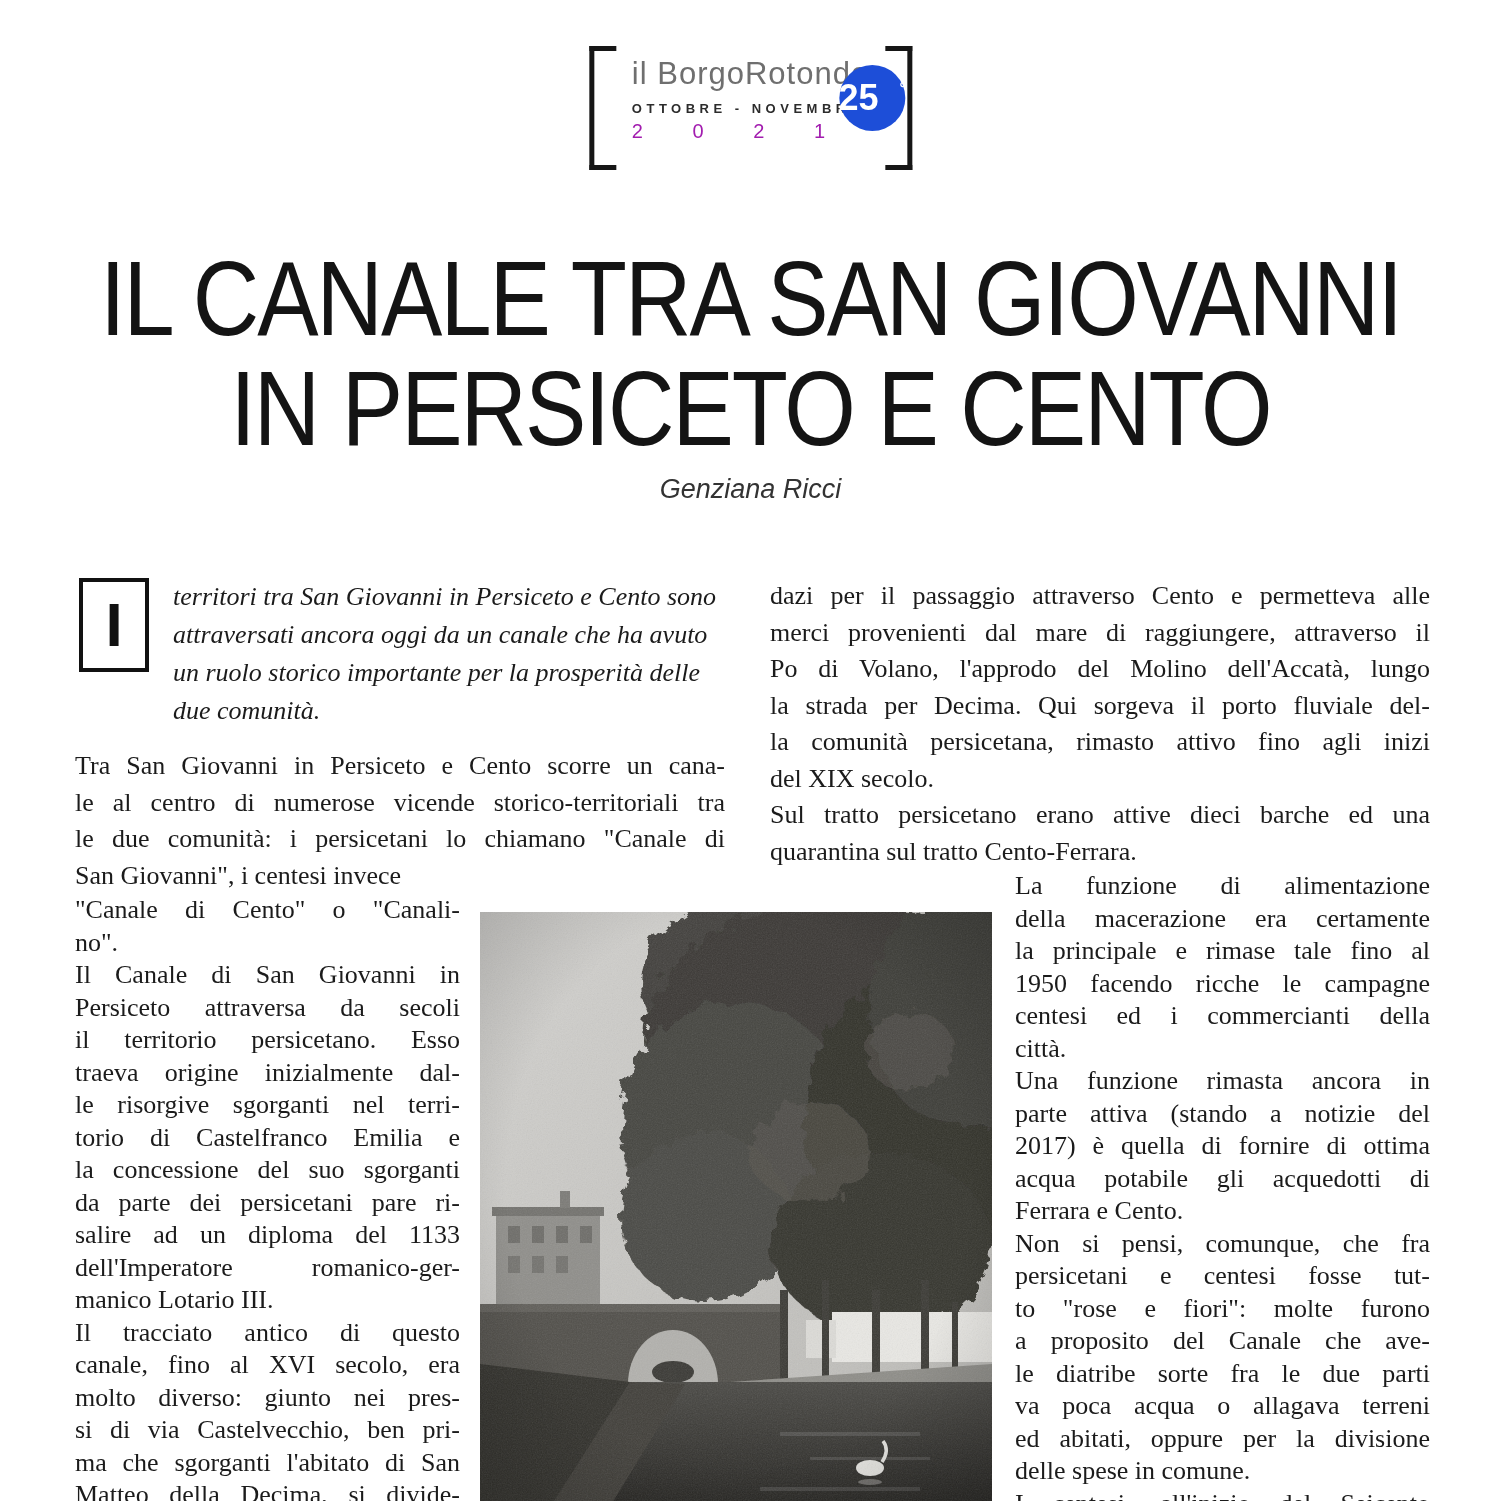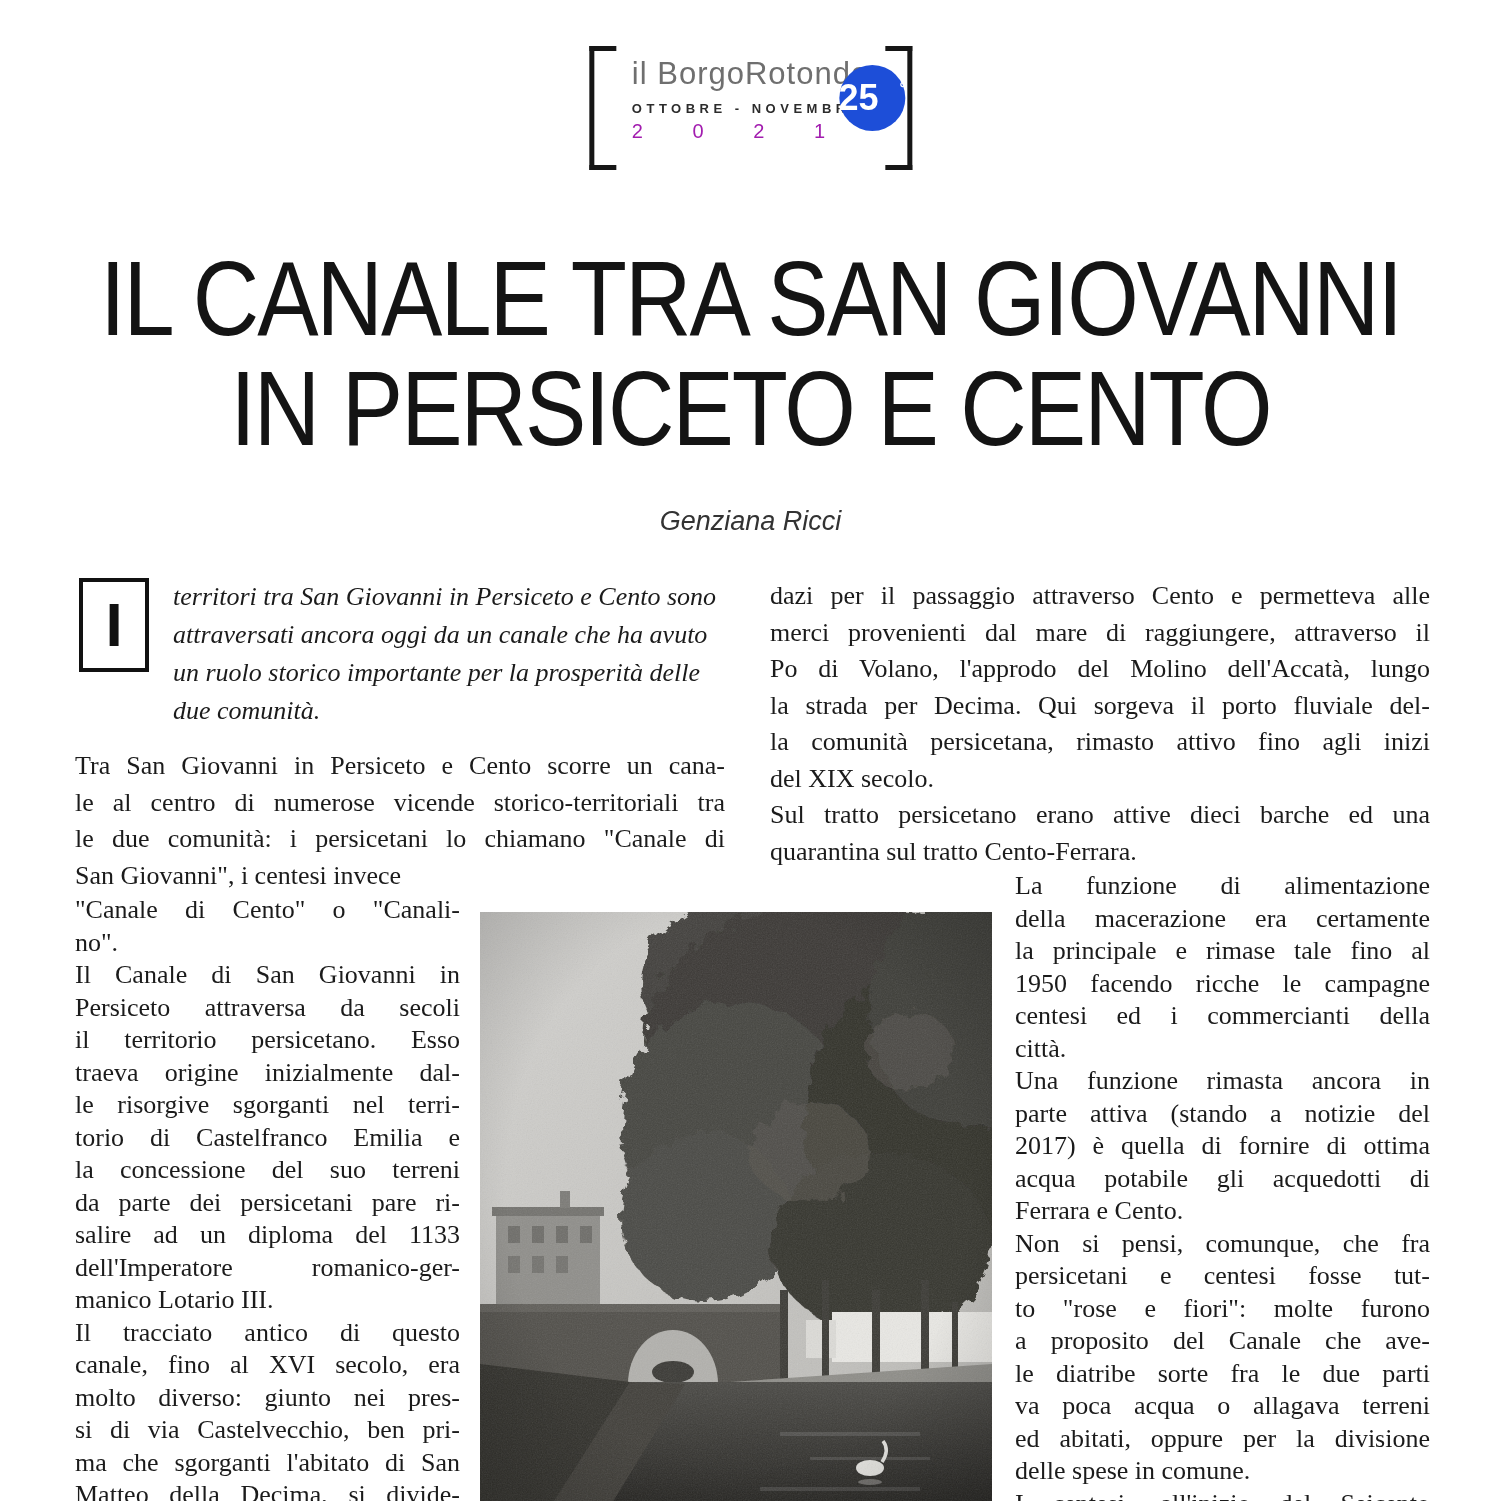--- a/index.html
+++ b/index.html
@@ -24,21 +24,21 @@
     align-items:center; justify-content:center;
     font-family:"Liberation Sans", sans-serif; font-weight:bold; font-size:36px; z-index:2;gap:21px; }
   .badge sup { font-size:16px; margin-top:-18px; }
 
   
   .title { position:absolute; top:243px; left:0; width:1501px; margin:0;
     text-align:center; font-family:"Liberation Sans", sans-serif; font-weight:400;
     color:#141414; font-size:92px; line-height:96px; letter-spacing:-2px;
     transform:scaleY(1.15); transform-origin:center top; }
   .tline { display:block; white-space:nowrap; }
-  .author { position:absolute; top:506px; left:0; width:1501px; text-align:center;
+  .author { position:absolute; top:474px; left:0; width:1501px; text-align:center;
     font-family:"Liberation Sans", sans-serif; font-style:italic; font-size:27px; color:#333333; }
 
   
   .col { position:absolute; top:578px; }
   .col-left  { left:75px;  width:650px; }
   .col-right { left:770px; width:660px; }
 
   .line { text-align:justify; text-align-last:justify; }
   .line.last { text-align-last:left; }
   .sec-full   .line { font-size:26px; line-height:36.5px; }
@@ -114,21 +114,21 @@
           <div class="line">"Canale di Cento" o "Canali-</div>
           <div class="line last">no".</div>
         </div>
         <div class="para">
           <div class="line">Il Canale di San Giovanni in</div>
           <div class="line">Persiceto attraversa da secoli</div>
           <div class="line">il territorio persicetano. Esso</div>
           <div class="line">traeva origine inizialmente dal-</div>
           <div class="line">le risorgive sgorganti nel terri-</div>
           <div class="line">torio di Castelfranco Emilia e</div>
-          <div class="line">la concessione del suo terreni</div>
+          <div class="line">la concessione del suo sgorganti</div>
           <div class="line">da parte dei persicetani pare ri-</div>
           <div class="line">salire ad un diploma del 1133</div>
           <div class="line">dell'Imperatore romanico-ger-</div>
           <div class="line last">manico Lotario III.</div>
         </div>
         <div class="para">
           <div class="line">Il tracciato antico di questo</div>
           <div class="line">canale, fino al XVI secolo, era</div>
           <div class="line">molto diverso: giunto nei pres-</div>
           <div class="line">si di via Castelvecchio, ben pri-</div>

